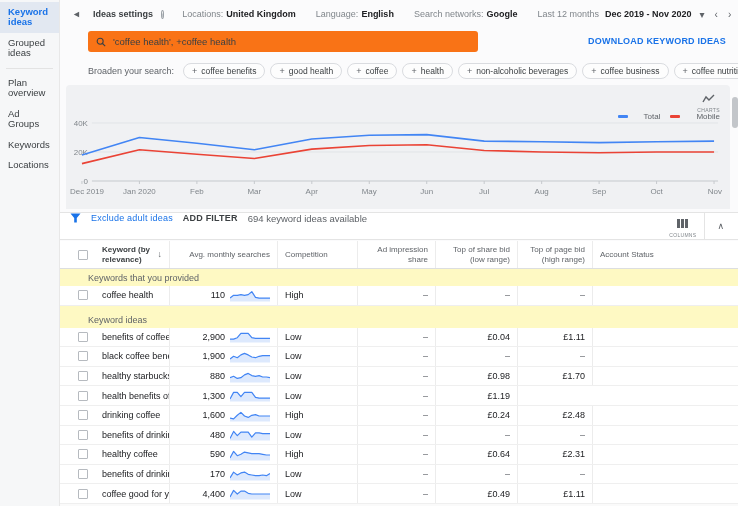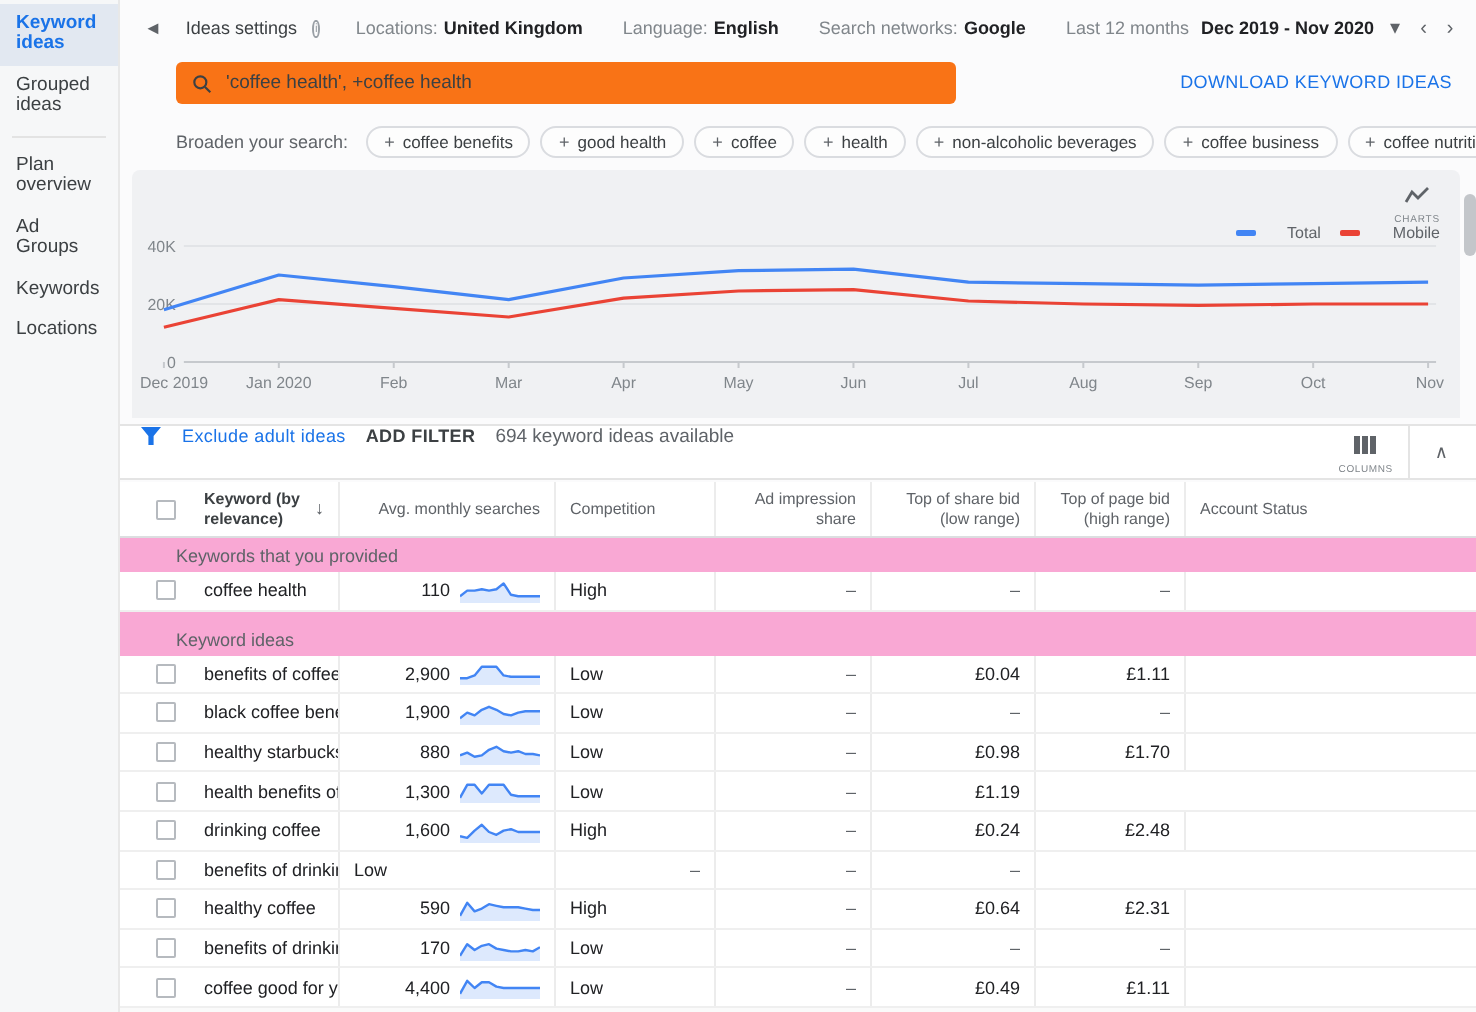--- a/index.html
+++ b/index.html
@@ -14,29 +14,29 @@
   .side-divider { border-top:1px solid #e3e3e3; margin:4px 6px; }
 
   
   .main { position:absolute; left:60px; top:0; right:0; height:506px; }
 
   .topbar { position:absolute; left:0; top:0; right:0; height:28px; display:flex; align-items:center; gap:6px; padding:0 10px 0 12px; font-size:9px; }
   .topbar .lbl { color:#80868b; }
   .topbar .val { color:#202124; font-weight:bold; }
   .pair { display:flex; gap:3px; margin-right:14px; white-space:nowrap; }
   .back-arrow { color:#5f6368; font-size:9px; margin-right:6px; cursor:pointer; }
-  .title { color:#3c4043; margin-right:2px; white-space:nowrap; }
+  .title { color:#3c4043; margin-right:2px; white-space:nowrap;font-weight:bold; }
   .info-dot { display:inline-block; width:9px; height:9px; border:1px solid #9aa0a6; border-radius:50%; color:#9aa0a6; font-size:6px; line-height:8px; text-align:center; margin-right:12px; }
   .date-group { display:flex; align-items:center; gap:6px; white-space:nowrap; }
   .chev { color:#5f6368; font-size:10px; cursor:pointer; padding:0 2px; }
 
   .search-row { position:absolute; left:0; top:28px; right:0; height:28px; }
   .search-pill { position:absolute; left:28px; top:3px; width:390px; height:21px; background:#f97316; border-radius:3px; display:flex; align-items:center; padding:0 8px; gap:7px; }
   .search-pill span.q { font-size:9.5px; color:#3c4043; }
-  .link-btn { color:#1a73e8; font-size:9px; font-weight:normal; letter-spacing:.2px; cursor:pointer; white-space:nowrap; }
+  .link-btn { color:#1a73e8; font-size:9px; font-weight:bold; letter-spacing:.2px; cursor:pointer; white-space:nowrap; }
   .download { position:absolute; right:12px; top:8px; }
 
   .broaden-row { position:absolute; left:16px; top:58px; right:0; height:26px; display:flex; align-items:center; padding:0 12px; gap:5px; }
   .broaden-label { font-size:9px; color:#5f6368; margin-right:4px; white-space:nowrap; }
   .chip { display:flex; align-items:center; gap:4px; border:1px solid #dadce0; border-radius:10px; background:#fdfdfd; padding:2px 8px; font-size:8.5px; color:#3c4043; cursor:pointer; white-space:nowrap; }
   .chip .plus { color:#5f6368; font-size:9px; }
 
   
   .chart-card { position:absolute; left:6px; top:85px; right:8px; height:124px; background:#f0f1f3; border-radius:4px 4px 0 0; }
   .charts-btn { position:absolute; right:10px; top:4px; text-align:center; cursor:pointer; }
@@ -62,21 +62,21 @@
 
   
   .table { position:absolute; left:0; top:241px; right:0; bottom:0; background:#fafafa; overflow:hidden; }
   .t-row { display:grid; grid-template-columns:35px 75px 108px 80px 78px 82px 75px 1fr; align-items:center; background:#fff; }
   .t-head { height:28px; border-bottom:1px solid #dcdee0; }
   .t-head .cell { font-size:8px; color:#5f6368; line-height:1.15; }
   .t-head .kw-head { color:#3c4043; font-weight:bold; display:flex; justify-content:space-between; align-items:center; }
   .cell { padding:2px 7px; height:100%; display:flex; align-items:center; }
   .cell.rt { justify-content:flex-end; text-align:right; }
   .cell.brd { border-right:1px solid #ececec; }
-  .sect { height:17px; display:flex; align-items:flex-end; padding:0 0 3px 28px; font-size:9px; color:#5f6368; background:#f9a8d4; }
+  .sect { height:17px; display:flex; align-items:flex-end; padding:0 0 3px 28px; font-size:9px; color:#5f6368; background:#fef9c3; }
   .sect.gap { height:22px; }
   .data-row { height:19.6px; border-bottom:1px solid #efefef; font-size:9px; color:#202124; cursor:default; }
   .data-row .kw { font-size:9px; color:#202124; overflow:hidden; white-space:nowrap; }
   .avg-cell { gap:5px; }
   .dash { color:#5f6368; }
   .checkbox { width:10px; height:10px; border:1px solid #b6babf; border-radius:1px; background:#fff; margin-left:11px; cursor:pointer; flex:none; }
   .sort-arrow { color:#5f6368; font-size:9px; }
 </style>
 </head>
 <body>
@@ -364,20 +364,27 @@
             <div class="cell brd rt dash">–</div>
             <div class="cell brd rt">£0.24</div>
             <div class="cell brd rt">£2.48</div>
             <div class="cell" style="border-right: none;"></div>
           </div>
           <div class="t-row data-row">
             <div class="cell">
               <span class="checkbox"></span>
             </div>
             <div class="cell brd kw">benefits of drinking coffee</div>
+            <div class="cell brd rt avg-cell">
+              <span>480</span>
+              <svg width="40" height="13" viewBox="0 0 40 13">
+                <polygon points="0,12.5 0.0,10.6 3.6,3.4 7.3,7.7 10.9,4.1 14.5,4.1 18.2,4.1 21.8,9.1 25.5,4.9 29.1,4.9 32.7,5.6 36.4,5.6 40.0,5.6 40,12.5" fill="rgba(66,133,244,0.18)"></polygon>
+                <polyline points="0.0,10.6 3.6,3.4 7.3,7.7 10.9,4.1 14.5,4.1 18.2,4.1 21.8,9.1 25.5,4.9 29.1,4.9 32.7,5.6 36.4,5.6 40.0,5.6" fill="none" stroke="#4285f4" stroke-width="1.2" stroke-linejoin="round"></polyline>
+              </svg>
+            </div>
             <div class="cell brd">Low</div>
             <div class="cell brd rt dash">–</div>
             <div class="cell brd rt dash">–</div>
             <div class="cell brd rt dash">–</div>
             <div class="cell" style="border-right: none;"></div>
           </div>
           <div class="t-row data-row">
             <div class="cell">
               <span class="checkbox"></span>
             </div>

